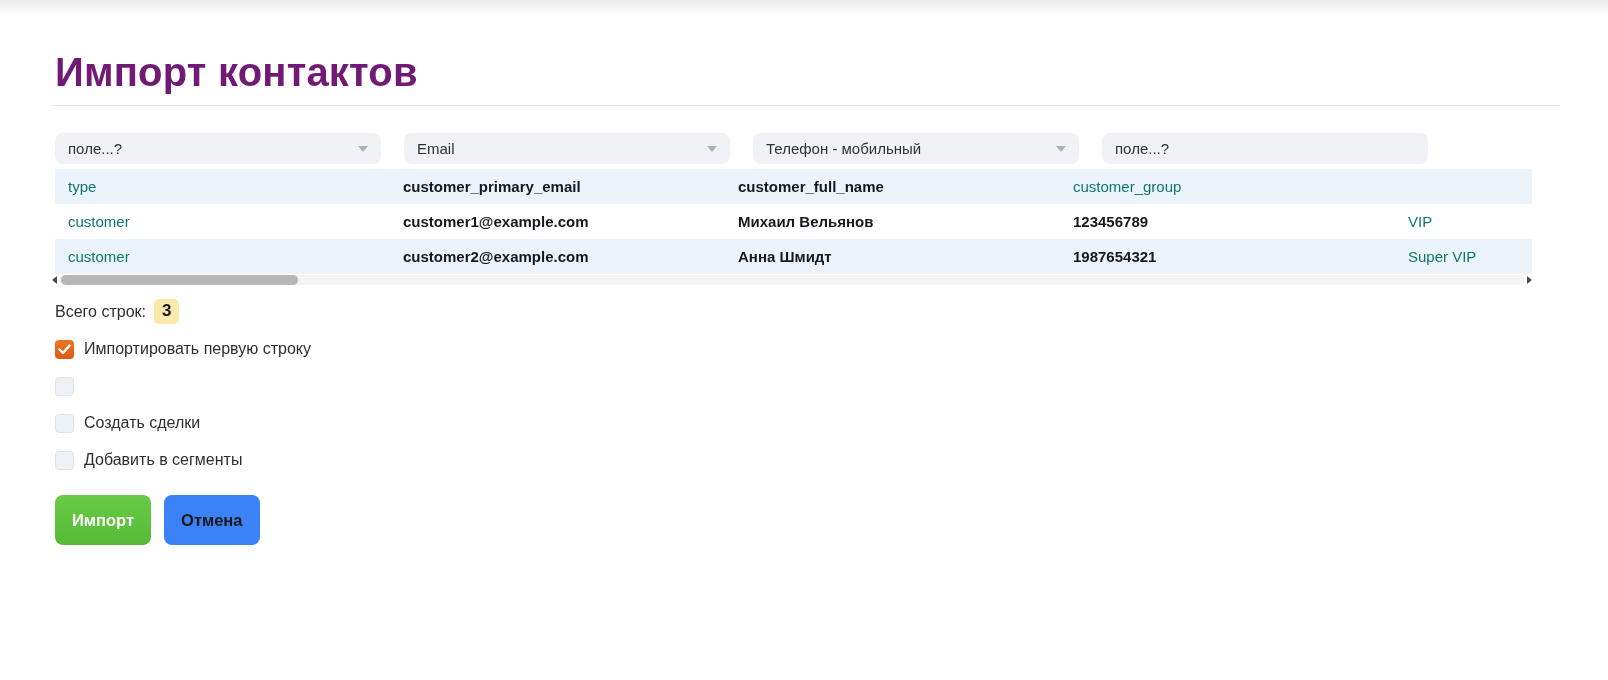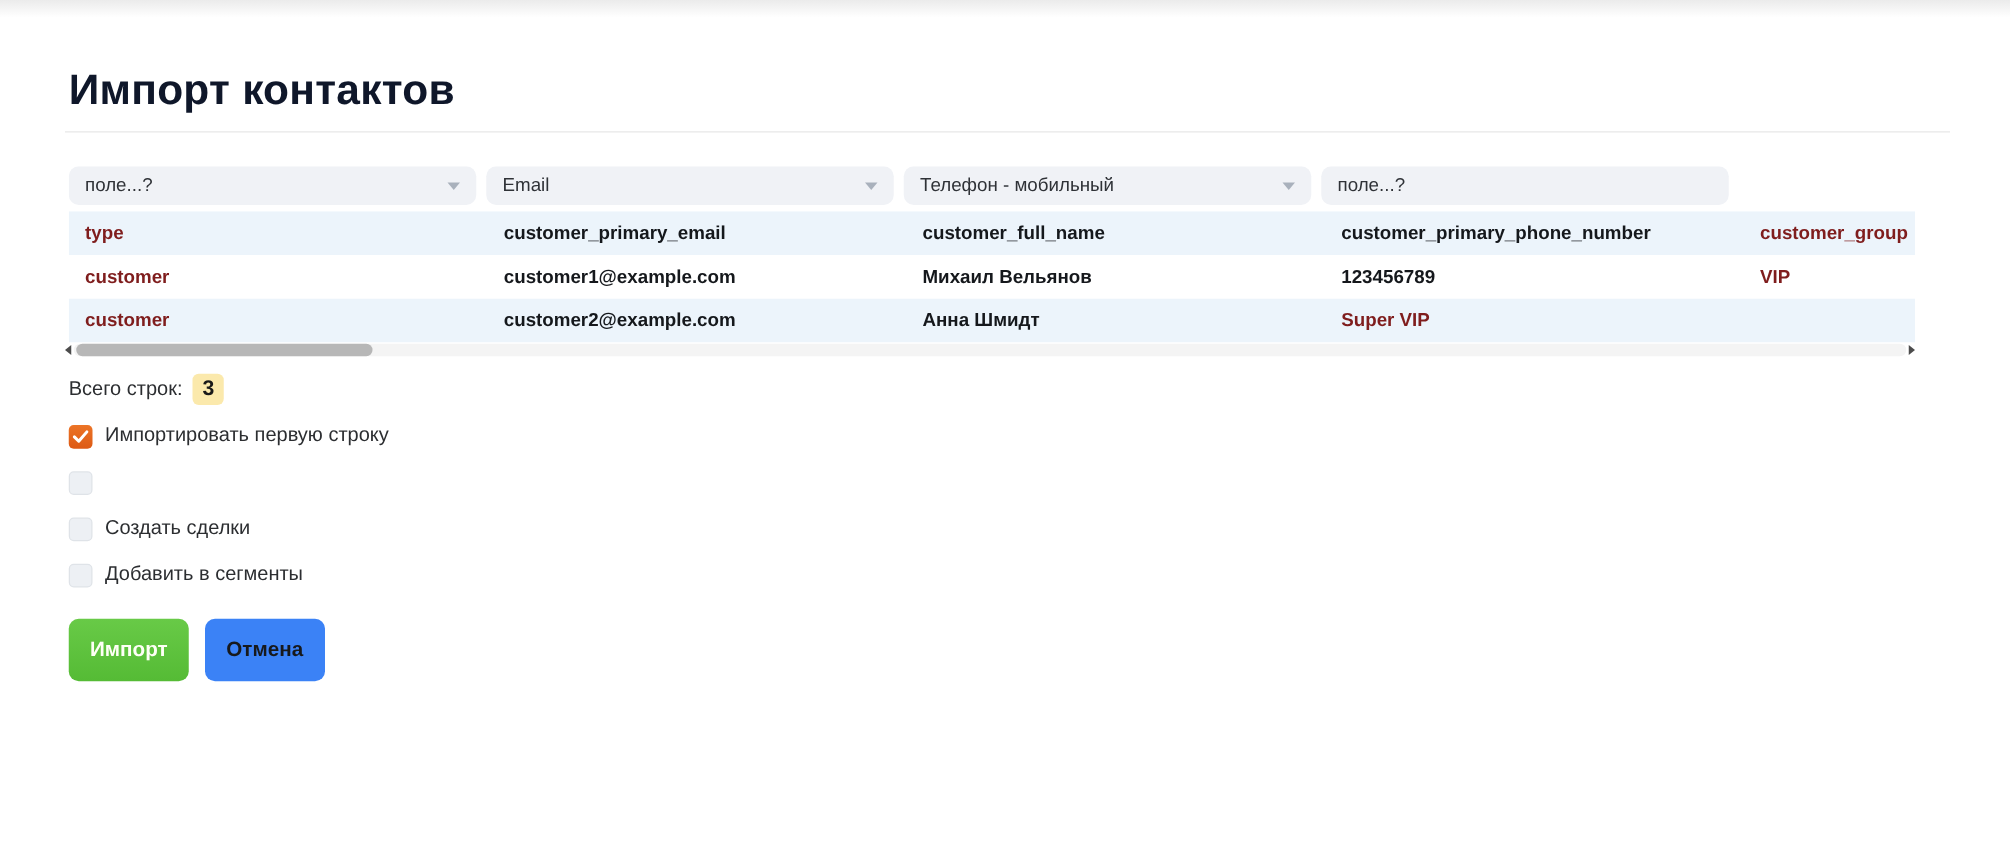--- a/index.html
+++ b/index.html
@@ -12,43 +12,43 @@
     overflow: hidden;
     position: relative;
   }
   .top-fade {
     position: absolute; top: 0; left: 0; width: 1608px; height: 14px;
     background: linear-gradient(#ebebeb, #ffffff);
   }
   .content { position: relative; padding: 52px 0 0 55px; }
 
   h1.page-title {
-    margin: 0; font-size: 34px; line-height: 40px; font-weight: 700;
-    letter-spacing: 0.2px; color: #0f172a;
+    margin: 0; font-size: 40px; line-height: 40px; font-weight: 700;
+    letter-spacing: 0.2px; color: #701a75;
   }
 
   .banner {
     display: inline-block; margin-top: 21px; margin-left: -3px;
     background: #fbf0bb; border-radius: 6px;
     padding: 6px 11px; font-size: 16px; color: #3d3d35;
   }
 
   .divider {
     margin-top: 13px; margin-left: -3px; width: 1508px; height: 1px;
     background: #e8e8e8;
   }
 
   .section-title {
     margin-top: 30px; font-size: 16.5px; font-weight: 700; color: #101114;
   }
 
   
   .clip { width: 1477px; overflow: hidden; }
 
-  .dropdown-row { margin-top: 27px; display: flex; gap: 8px; }
+  .dropdown-row { margin-top: 27px; display: flex; gap: 23px; }
   .dropdown {
     flex: 0 0 326px; height: 31px;
     background: #f0f2f6; border-radius: 8px;
     display: flex; align-items: center; justify-content: space-between;
     padding: 0 13px; font-size: 15px; color: #2f3237;
     cursor: pointer; white-space: nowrap;
   }
   .chevron {
     width: 0; height: 0; flex: none;
     border-left: 5.5px solid transparent;
@@ -56,21 +56,21 @@
     border-top: 6px solid #a9b1bc;
   }
 
   .table { margin-top: 5px; }
   .trow { display: flex; height: 35px; width: 1675px; }
   .trow.stripe { background: #ecf4fb; }
   .tcell {
     flex: 0 0 335px; padding-left: 13px; line-height: 35px;
     font-size: 15px; white-space: nowrap; overflow: hidden;
   }
-  .tcell.dim { color: #7f1d1d; font-weight: 700; }
+  .tcell.dim { color: #0f766e; font-weight: 400; }
   .tcell.strong { color: #15181c; font-weight: 700; }
 
   .hscrollbar {
     margin-left: -3px; width: 1480px; height: 12px;
     display: flex; align-items: center; position: relative;
   }
   .sb-arrow { width: 0; height: 0; flex: none; cursor: pointer; }
   .sb-arrow.left  { border-top: 4px solid transparent; border-bottom: 4px solid transparent; border-right: 5px solid #4c4c4c; margin-right: 2px; }
   .sb-arrow.right { border-top: 4px solid transparent; border-bottom: 4px solid transparent; border-left: 5px solid #4c4c4c; margin-left: 2px; }
   .sb-track { flex: 1; height: 10px; background: #f4f4f4; border-radius: 5px; position: relative; }
@@ -135,34 +135,34 @@
       <span>поле...?</span>
 
     </div>
   </div>
 
   <div class="clip table">
     <div class="trow stripe">
       <div class="tcell dim">type</div>
       <div class="tcell strong">customer_primary_email</div>
       <div class="tcell strong">customer_full_name</div>
-      <div class="tcell strong">customer_primary_phone_number</div>
       <div class="tcell dim">customer_group</div>
     </div>
     <div class="trow">
       <div class="tcell dim">customer</div>
       <div class="tcell strong">customer1@example.com</div>
       <div class="tcell strong">Михаил Вельянов</div>
       <div class="tcell strong">123456789</div>
       <div class="tcell dim">VIP</div>
     </div>
     <div class="trow stripe">
       <div class="tcell dim">customer</div>
       <div class="tcell strong">customer2@example.com</div>
       <div class="tcell strong">Анна Шмидт</div>
+      <div class="tcell strong">1987654321</div>
       <div class="tcell dim">Super VIP</div>
     </div>
   </div>
 
   <div class="hscrollbar">
     <span class="sb-arrow left"></span>
     <div class="sb-track">
       <div class="sb-thumb"></div>
     </div>
     <span class="sb-arrow right"></span>

